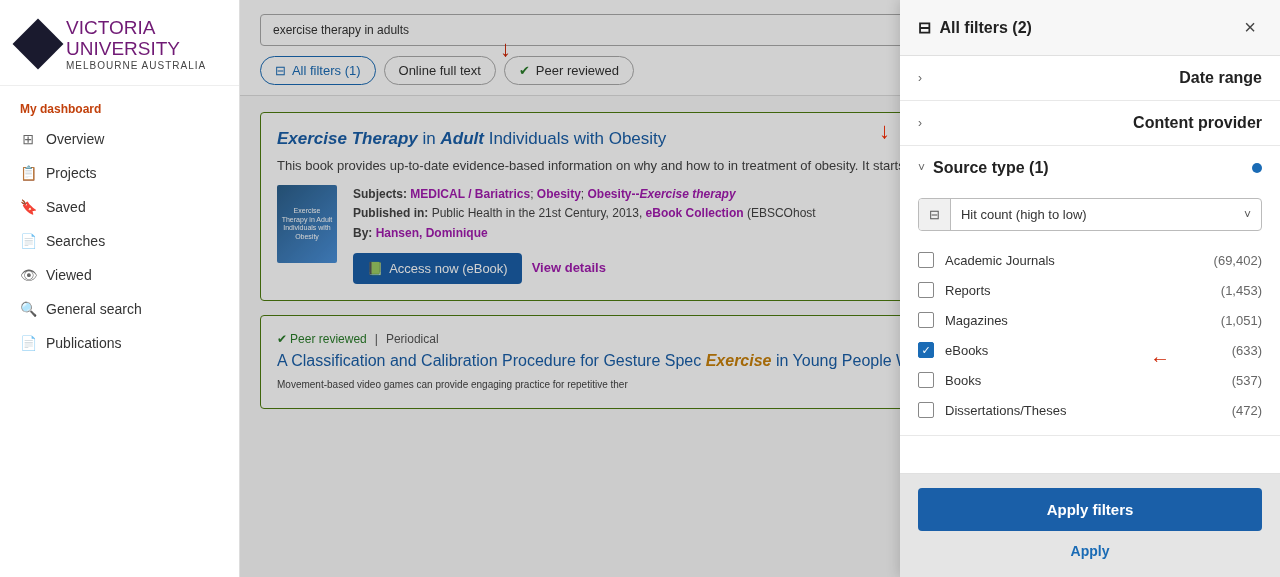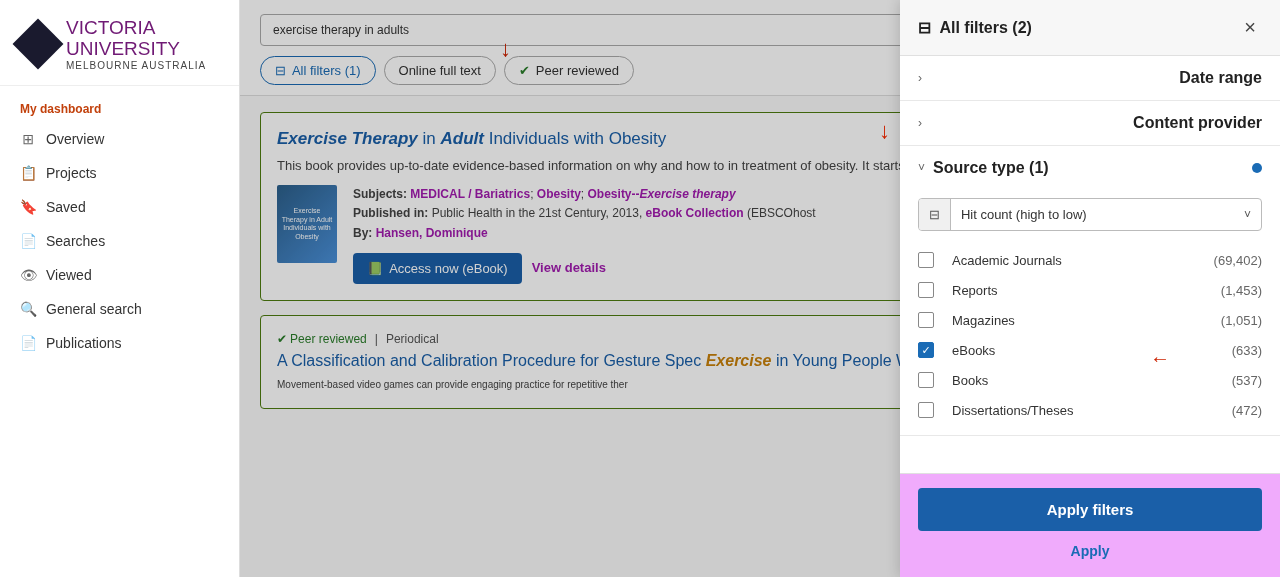--- a/index.html
+++ b/index.html
@@ -298,21 +298,21 @@
       padding: 6px 0 10px 0;
     }
     .filter-option-row {
       display: flex;
       align-items: center;
       justify-content: space-between;
       padding: 7px 18px;
       font-size: 13px;
       color: #333;
     }
-    .filter-option-left { display: flex; align-items: center; gap: 18px; }
+    .filter-option-left { display: flex; align-items: center; gap: 11px; }
     .filter-checkbox {
       width: 16px;
       height: 16px;
       border: 1.5px solid #888;
       border-radius: 2px;
       background: #fff;
       flex-shrink: 0;
       display: flex;
       align-items: center;
       justify-content: center;
@@ -329,21 +329,21 @@
       line-height: 1;
     }
     .filter-count { color: #666; font-size: 13px; text-align: center; }
 
     .filter-footer {
       padding: 14px 18px;
       border-top: 1px solid #e0e0e0;
       display: flex;
       flex-direction: column;
       gap: 8px;
-      background: #f0abfc;
+      background: #e5e5e5;
     }
     .btn-apply {
       background: #1a5fa8;
       color: #fff;
       border: none;
       border-radius: 4px;
       padding: 13px;
       font-size: 15px;
       cursor: pointer;
       font-weight: 600;

